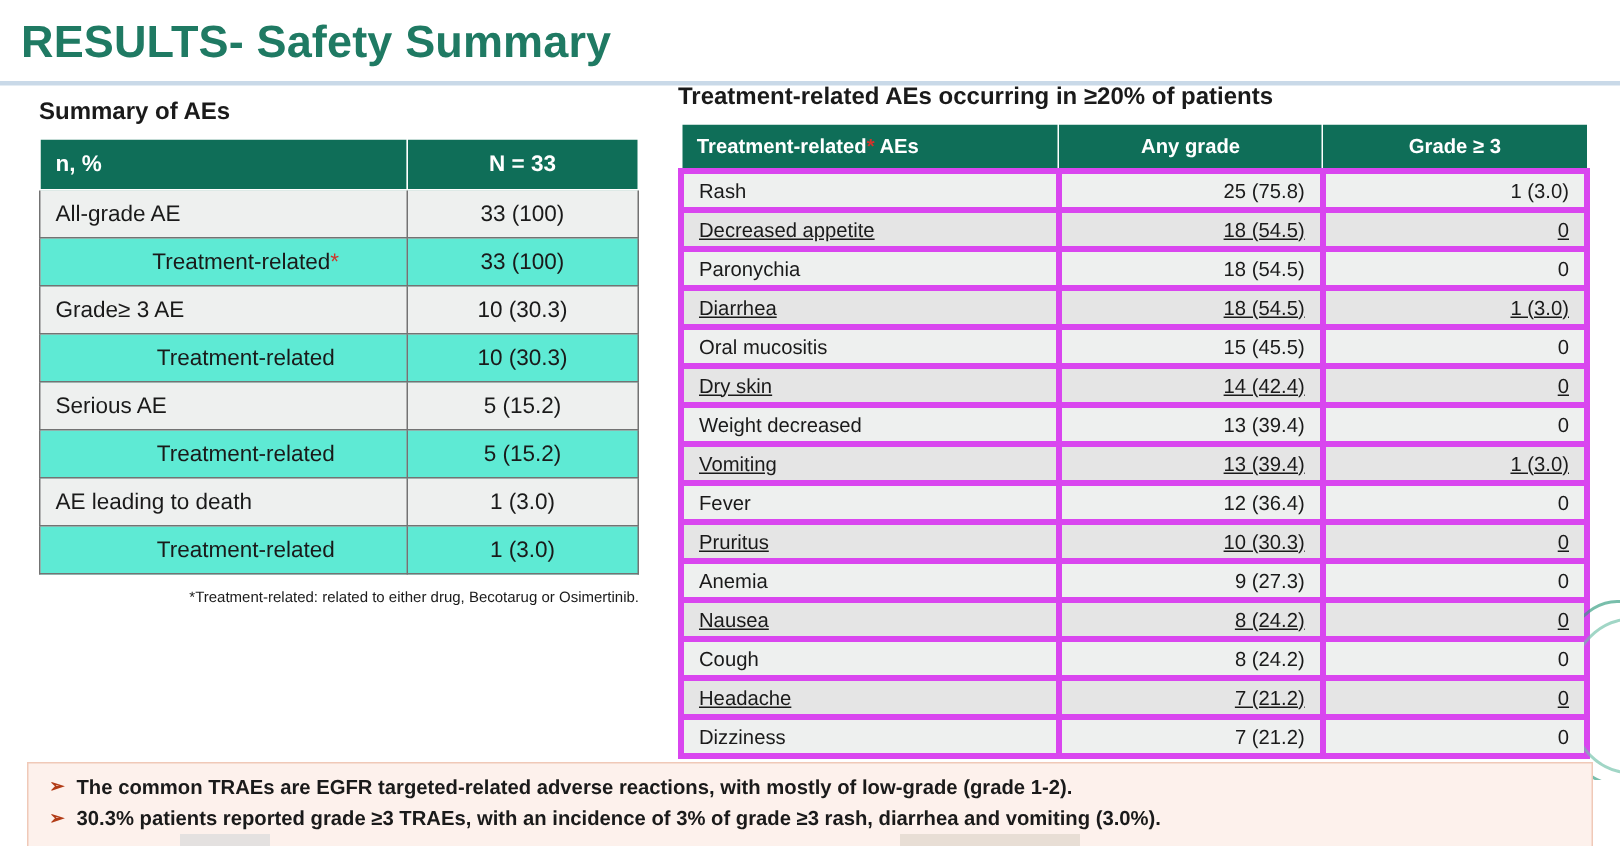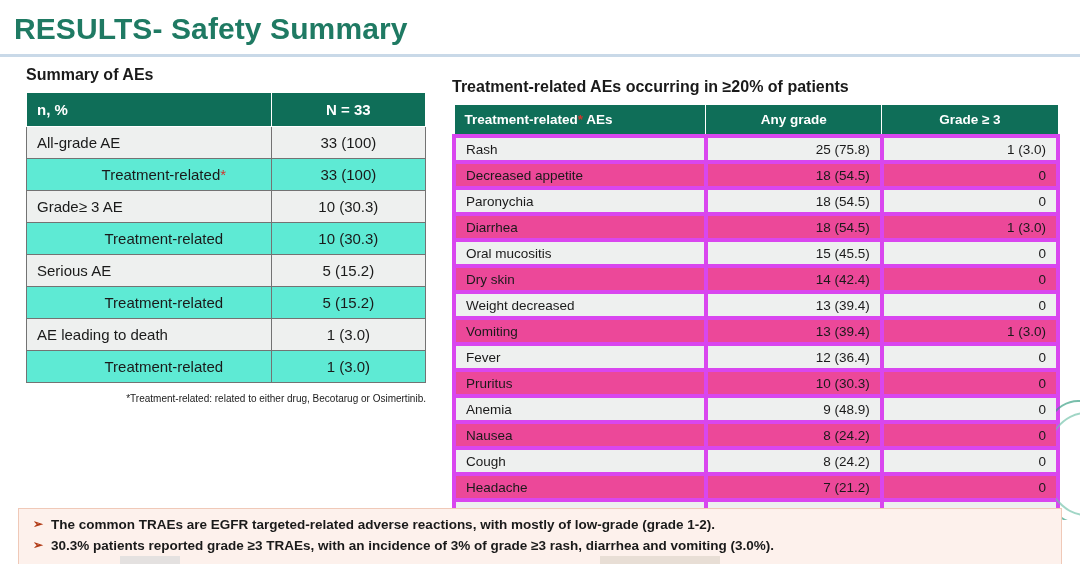--- a/index.html
+++ b/index.html
@@ -95,40 +95,41 @@
     margin-top: 10px;
     font-size: 10px;
     color: #1a1a1a;
     text-align: right;
   }
 
   
   .right-panel {
     position: absolute;
     left: 452px;
-    top: 78px;
+    top: 56px;
     width: 608px;
   }
   .right-panel table.tbl {
     font-size: 13.5px;
   }
   .right-panel table.tbl th {
     padding: 7px 10px;
     font-size: 13.5px;
   }
   .right-panel th.c-ae { width: 258px; text-align: left; }
   .right-panel th.c-any { width: 175px; text-align: center; }
   .right-panel th.c-g3 { width: 175px; text-align: center; }
   .right-panel table.tbl td {
     padding: 3.5px 10px;
     border: 4px solid #d946ef;
     background: #eef0ef;
   }
   .right-panel table.tbl tr.alt td {
-    background: #ec4899;
+    background: #e5e5e5;
+    text-decoration: underline;
   }
   .right-panel td.c {
     text-align: right;
   }
 
   
   .callout {
     position: absolute;
     left: 18px;
     top: 508px;
@@ -308,21 +309,21 @@
           <td class="c">12 (36.4)</td>
           <td class="c">0</td>
         </tr>
         <tr class="alt">
           <td>Pruritus</td>
           <td class="c">10 (30.3)</td>
           <td class="c">0</td>
         </tr>
         <tr>
           <td>Anemia</td>
-          <td class="c">9 (48.9)</td>
+          <td class="c">9 (27.3)</td>
           <td class="c">0</td>
         </tr>
         <tr class="alt">
           <td>Nausea</td>
           <td class="c">8 (24.2)</td>
           <td class="c">0</td>
         </tr>
         <tr>
           <td>Cough</td>
           <td class="c">8 (24.2)</td>

